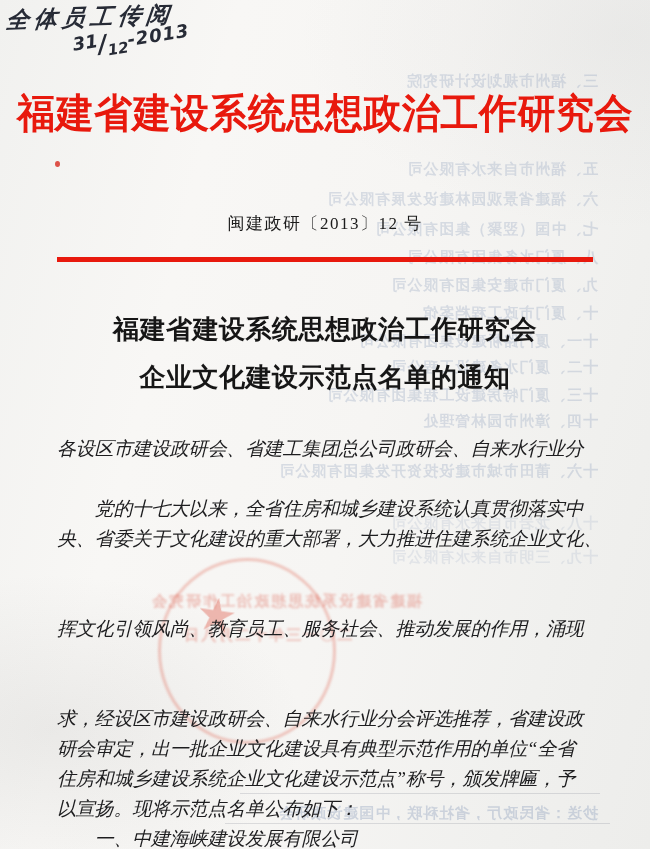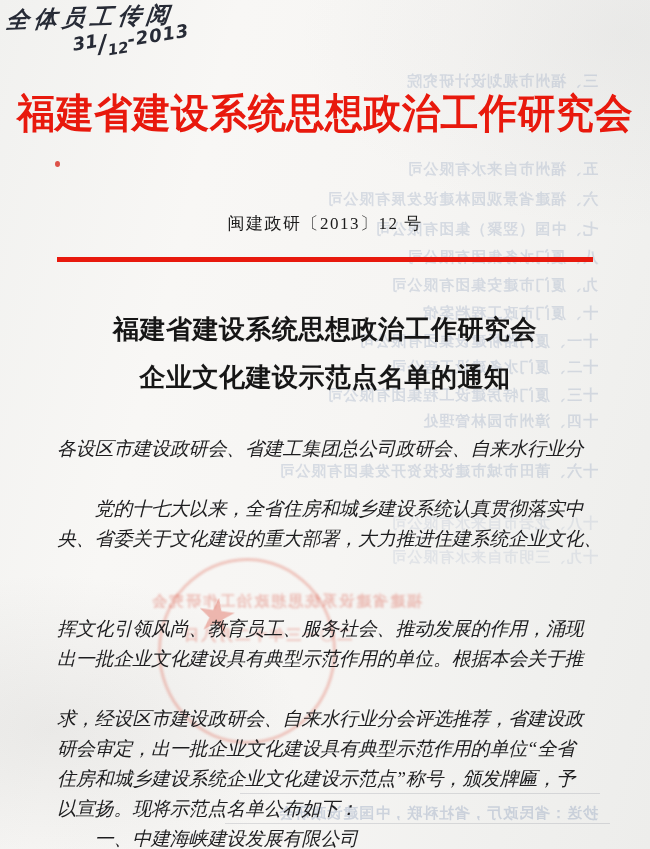--- a/index.html
+++ b/index.html
@@ -87,20 +87,19 @@
   <div id="doc-number" class="abs front">闽建政研〔2013〕12 号</div>
   <div id="red-rule" class="abs front" style="background:#e8190d"></div>
 
   <div id="doc-title-1" class="abs front">福建省建设系统思想政治工作研究会</div>
   <div id="doc-title-2" class="abs front">企业文化建设示范点名单的通知</div>
 
   <div class="body-line" style="top:436px">各设区市建设政研会、省建工集团总公司政研会、自来水行业分</div>
   <div class="body-line" style="top:496px">　　党的十七大以来，全省住房和城乡建设系统认真贯彻落实中</div>
   <div class="body-line" style="top:526px">央、省委关于文化建设的重大部署，大力推进住建系统企业文化、</div>
   <div class="body-line" style="top:616px">挥文化引领风尚、教育员工、服务社会、推动发展的作用，涌现</div>
-  <div class="body-line" style="top:646px">出一批企业文化建设具有典型示范作用的单位。根据本会关于推</div>
   <div class="body-line" style="top:706px">求，经设区市建设政研会、自来水行业分会评选推荐，省建设政</div>
   <div class="body-line" style="top:736px">研会审定，出一批企业文化建设具有典型示范作用的单位“全省</div>
   <div class="body-line" style="top:796px">以宣扬。现将示范点名单公布如下：</div>
   <div class="body-line" style="top:766px">住房和城乡建设系统企业文化建设示范点”称号，颁发牌匾，予</div>
   <div class="body-line" style="top:826px">　　一、中建海峡建设发展有限公司</div>
 
 </div>
 
 </body></html>

